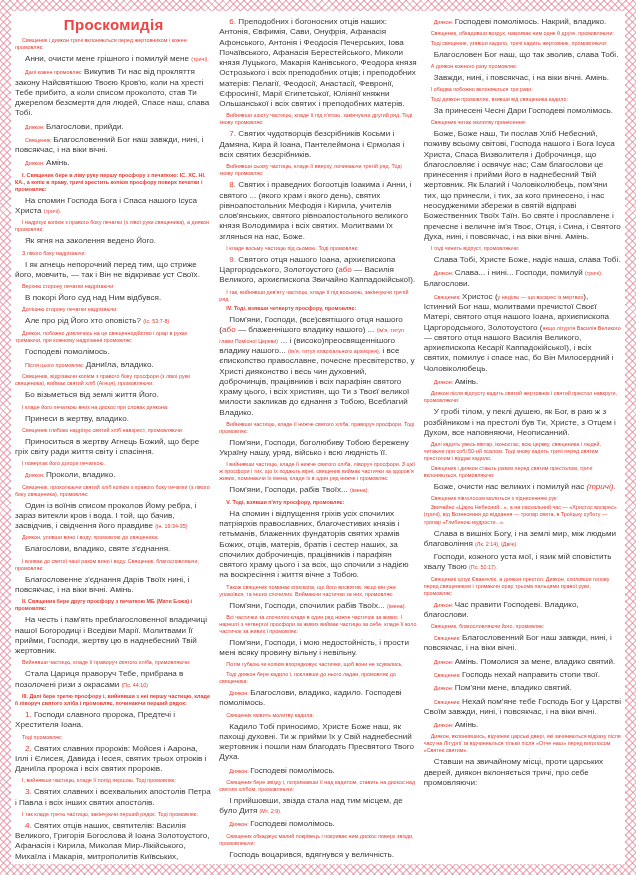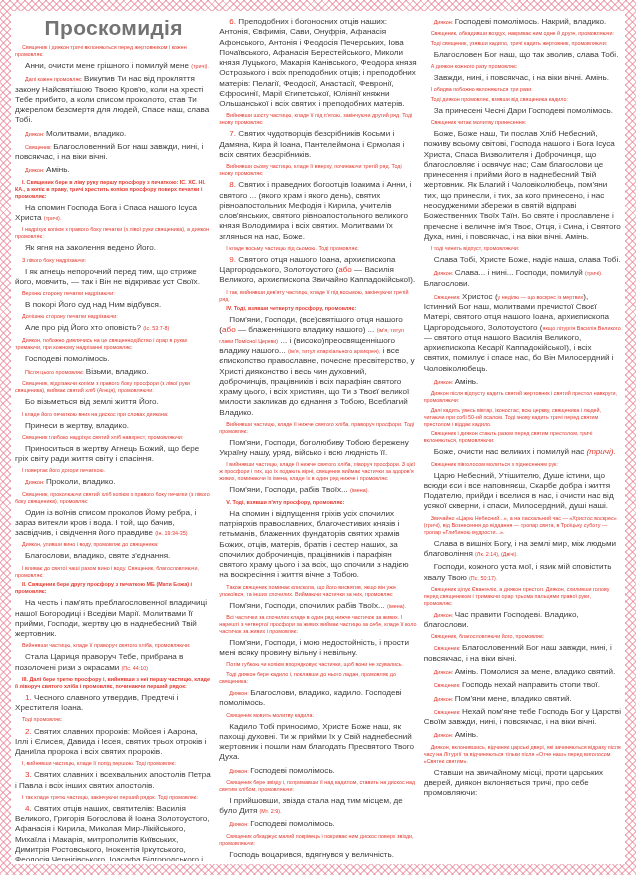--- a/index.html
+++ b/index.html
@@ -12,76 +12,77 @@
       repeating-linear-gradient(-45deg, rgba(232,120,140,.50) 0 1.4px, transparent 1.4px 5px);
     font-family:"Liberation Sans", sans-serif;
     overflow:hidden;
   }
   .content{
     background:#fff;width:100%;height:100%;box-sizing:border-box;
     display:flex;gap:7px;padding:3px 4px;overflow:hidden;
   }
   .col{flex:1 1 0;min-width:0;overflow:hidden;}
   h1{
-    color:#737373;font-size:21px;font-weight:bold;text-align:center;
+    color:#ef4444;font-size:15px;font-weight:bold;text-align:center;
     margin:2px 0 4px 0;letter-spacing:.3px;
   }
   p{margin:3px 0;}
   .pr{font-size:8.1px;line-height:1.27;color:#3a3a3a;text-indent:10px;}
   .rub{font-size:5.4px;line-height:1.3;color:#e3392e;text-indent:7px;margin:2.5px 0;}
   .rub.bold{font-weight:bold;}
   .r{color:#e3392e;font-size:5.4px;}
   .rb{color:#e3392e;}
   .ri{color:#e3392e;font-style:italic;}
 </style>
 </head>
 <body>
 
 <div class="page">
   <div class="content">
     <div class="col">
       <h1>Проскомидія</h1>
     <p class="rub"><span>Священик і диякон тричі вклоняються перед жертовником і кожен промовляє:</span></p>
         <p class="pr"><span>Анни, очисти мене грішного і помилуй мене </span><span class="r">(тричі).</span></p>
         <p class="pr"><span class="r">Далі кожен промовляє: </span><span>Викупив Ти нас від прокляття закону Найсвятішою Твоєю Кров'ю, коли на хресті Тебе прибито, а коли списом проколото, став Ти джерелом безсмертя для людей, Спасе наш, слава Тобі.</span></p>
-        <p class="pr"><span class="r">Диякон: </span><span>Молитвами, владико.</span></p>
+        <p class="pr"><span class="r">Диякон: </span><span>Благослови, прийди.</span></p>
         <p class="pr"><span class="r">Священик: </span><span>Благословенний Бог наш завжди, нині, і повсякчас, і на віки вічні.</span></p>
         <p class="pr"><span class="r">Диякон: </span><span>Амінь.</span></p>
         <p class="rub bold"><span>І. Священик бере в ліву руку першу просфору з печаткою: ІС. ХС. НІ. КА., а копіє в праву, тричі хрестить копієм просфору поверх печатки і промовляє:</span></p>
         <p class="pr"><span>На спомин Господа Бога і Спаса нашого Ісуса Христа </span><span class="r">(тричі).</span></p>
         <p class="rub"><span>І надрізує копієм з правого боку печатки (з лівої руки священика), а диякон промовляє:</span></p>
         <p class="pr"><span>Як ягня на заколення ведено Його.</span></p>
         <p class="rub"><span>З лівого боку надрізаючи:</span></p>
         <p class="pr"><span>І як агнець непорочний перед тим, що стриже його, мовчить, — так і Він не відкриває уст Своїх.</span></p>
         <p class="rub"><span>Верхню сторону печатки надрізаючи:</span></p>
         <p class="pr"><span>В покорі Його суд над Ним відбувся.</span></p>
         <p class="rub"><span>Долішню сторону печатки надрізаючи:</span></p>
         <p class="pr"><span>Але про рід Його хто оповість? </span><span class="r">(Іс. 53:7-8)</span></p>
         <p class="rub"><span>Диякон, побожно дивлячись на це священнодійство і орар в руках тримаючи, при кожному надрізанні промовляє:</span></p>
         <p class="pr"><span>Господеві помолімось.</span></p>
-        <p class="pr"><span class="r">Після цього промовляє: </span><span>Візьми, владико.</span></p>
+        <p class="pr"><span class="r">Після цього промовляє: </span><span>Даниїла, владико.</span></p>
         <p class="rub"><span>Священик, відрізаючи копієм з правого боку просфори (з лівої руки священика), виймає святий хліб (Агнця), промовляючи:</span></p>
         <p class="pr"><span>Бо візьметься від землі життя Його.</span></p>
         <p class="rub"><span>І кладе його печаткою вниз на дискос при словах диякона:</span></p>
         <p class="pr"><span>Принеси в жертву, владико.</span></p>
         <p class="rub"><span>Священик глибоко надрізує святий хліб навхрест, промовляючи:</span></p>
         <p class="pr"><span>Приноситься в жертву Агнець Божий, що бере гріх світу ради життя світу і спасіння.</span></p>
         <p class="rub"><span>І повертає його догори печаткою.</span></p>
         <p class="pr"><span class="r">Диякон: </span><span>Проколи, владико.</span></p>
         <p class="rub"><span>Священик, проколюючи святий хліб копієм з правого боку печатки (з лівого боку священика), промовляє:</span></p>
         <p class="pr"><span>Один із воїнів списом проколов Йому ребра, і зараз витекли кров і вода. І той, що бачив, засвідчив, і свідчення його правдиве </span><span class="r">(Ін. 19:34-35)</span></p>
         <p class="rub"><span>Диякон, уливши вино і воду, промовляє до священика:</span></p>
         <p class="pr"><span>Благослови, владико, святе з'єднання.</span></p>
         <p class="rub"><span>І вливає до святої чаші разом вино і воду. Священик, благословляючи, промовляє:</span></p>
+        <p class="pr"><span>Благословенне з'єднання Дарів Твоїх нині, і повсякчас, і на віки вічні. Амінь.</span></p>
         <p class="rub bold"><span>ІІ. Священик бере другу просфору з печаткою МБ (Мати Божа) і промовляє:</span></p>
         <p class="pr"><span>На честь і пам'ять преблагословенної владичиці нашої Богородиці і Вседіви Марії. Молитвами Її прийми, Господи, жертву цю в наднебесний Твій жертовник.</span></p>
         <p class="rub"><span>Вийнявши частицю, кладе її праворуч святого хліба, промовляючи:</span></p>
         <p class="pr"><span>Стала Цариця праворуч Тебе, прибрана в позолочені ризи з окрасами </span><span class="r">(Пс. 44:10)</span></p>
         <p class="rub bold"><span>ІІІ. Далі бере третю просфору і, вийнявши з неї першу частицю, кладе її ліворуч святого хліба і промовляє, починаючи перший рядок:</span></p>
-        <p class="pr"><span class="rb">1.</span><span> Чесного славного утвердив, Предтечі і Хрестителя Іоана.</span></p>
+        <p class="pr"><span class="rb">1.</span><span> Господи славного пророка, Предтечі і Хрестителя Іоана.</span></p>
         <p class="rub"><span>Тоді промовляє:</span></p>
         <p class="pr"><span class="rb">2.</span><span> Святих славних пророків: Мойсея і Аарона, Іллі і Єлисея, Давида і Ієсея, святих трьох отроків і Даниїла пророка і всіх святих пророків.</span></p>
         <p class="rub"><span>І, вийнявши частицю, кладе її попід першою. Тоді промовляє:</span></p>
         <p class="pr"><span class="rb">3.</span><span> Святих славних і всехвальних апостолів Петра і Павла і всіх інших святих апостолів.</span></p>
         <p class="rub"><span>І так кладе третю частицю, закінчуючи перший рядок. Тоді промовляє:</span></p>
         <p class="pr"><span class="rb">4.</span><span> Святих отців наших, святителів: Василія Великого, Григорія Богослова й Іоана Золотоустого, Афанасія і Кирила, Миколая Мир-Лікійського, Михаїла і Макарія, митрополитів Київських, Димитрія Ростовського, Інокентія Іркутського, Феодосія Чернігівського, Іоасафа Білгородського і всіх святих святителів.</span></p>
       </div>
     <div class="col">
         <p class="pr"><span class="rb">6.</span><span> Преподобних і богоносних отців наших: Антонія, Євфимія, Сави, Онуфрія, Афанасія Афонського, Антонія і Феодосія Печерських, Іова Почаївського, Афанасія Берестейського, Миколи князя Луцького, Макарія Канівського, Феодора князя Острозького і всіх преподобних отців; і преподобних матерів: Пелагії, Феодосії, Анастасії, Февронії, Єфросинії, Марії Єгипетської, Юліянії княжни Ольшанської і всіх святих і преподобних матерів.</span></p>
         <p class="rub"><span>Вийнявши шосту частицю, кладе її під п'ятою, закінчуючи другий ряд. Тоді знову промовляє:</span></p>
@@ -126,25 +127,25 @@
         <p class="rub"><span>Тоді диякон промовляє, взявши від священика кадило:</span></p>
         <p class="pr"><span>За принесені Чесні Дари Господеві помолімось.</span></p>
         <p class="rub"><span>Священик читає молитву принесення:</span></p>
         <p class="pr"><span>Боже, Боже наш, Ти послав Хліб Небесний, поживу всьому світові, Господа нашого і Бога Ісуса Христа, Спаса Визволителя і Доброчинця, що благословляє і освячує нас; Сам благослови це принесення і прийми його в наднебесний Твій жертовник. Як Благий і Чоловіколюбець, пом'яни тих, що принесли, і тих, за кого принесено, і нас неосудженими збережи в святій відправі Божественних Твоїх Таїн. Бо святе і прославлене і пречесне і величне ім'я Твоє, Отця, і Сина, і Святого Духа, нині, і повсякчас, і на віки вічні. Амінь.</span></p>
         <p class="rub"><span>І тоді чинить відпуст, промовляючи:</span></p>
         <p class="pr"><span>Слава Тобі, Христе Боже, надіє наша, слава Тобі.</span></p>
         <p class="pr"><span class="r">Диякон: </span><span>Слава... і нині... Господи, помилуй </span><span class="r">(тричі).</span><span> Благослови.</span></p>
         <p class="pr"><span class="r">Священик: </span><span>Христос (</span><span class="r">у неділю — що воскрес із мертвих</span><span>), Істинний Бог наш, молитвами пречистої Своєї Матері, святого отця нашого Іоана, архиєпископа Царгородського, Золотоустого (</span><span class="r">якщо літургія Василія Великого</span><span> — святого отця нашого Василія Великого, архиєпископа Кесарії Каппадокійської), і всіх святих, помилує і спасе нас, бо Він Милосердний і Чоловіколюбець.</span></p>
         <p class="pr"><span class="r">Диякон: </span><span>Амінь.</span></p>
         <p class="rub"><span>Диякон після відпусту кадить святий жертовник і святий престол навкруги, промовляючи:</span></p>
+        <p class="pr"><span>У гробі тілом, у пеклі душею, як Бог, в раю ж з розбійником і на престолі був Ти, Христе, з Отцем і Духом, все наповняючи, Неописанний.</span></p>
         <p class="rub"><span>Далі кадить увесь вівтар, іконостас, всю церкву, священика і людей, читаючи при собі 50-ий псалом. Тоді знову кадить тричі перед святим престолом і віддає кадило.</span></p>
         <p class="rub"><span>Священик і диякон стають разом перед святим престолом, тричі вклоняються, промовляючи:</span></p>
         <p class="pr"><span>Боже, очисти нас великих і помилуй нас </span><span class="ri">(тричі).</span></p>
         <p class="rub"><span>Священик півголосом молиться з піднесенням рук:</span></p>
-        <p class="pr"><span>Царю Небесний, Утішителю, Душе істини, що всюди єси і все наповняєш, Скарбе добра і життя Подателю, прийди і вселися в нас, і очисти нас від усякої скверни, і спаси, Милосердний, душі наші.</span></p>
         <p class="rub"><span>Звичайно «Царю Небесний...», а на пасхальний час — «Христос воскрес» (тричі), від Вознесення до віддання — тропар свята, в Троїцьку суботу — тропар «Глибиною мудрости...».</span></p>
         <p class="pr"><span>Слава в вишніх Богу, і на землі мир, між людьми благовоління </span><span class="r">(Лк. 2:14), (Двічі).</span></p>
         <p class="pr"><span>Господи, кожного уста мої, і язик мій сповістить хвалу Твою </span><span class="r">(Пс. 50:17).</span></p>
         <p class="rub"><span>Священик цілує Євангеліє, а диякон престол. Диякон, схиливши голову перед священиком і тримаючи орар трьома пальцями правої руки, промовляє:</span></p>
         <p class="pr"><span class="r">Диякон: </span><span>Час правити Господеві. Владико, благослови.</span></p>
         <p class="rub"><span>Священик, благословляючи його, промовляє:</span></p>
         <p class="pr"><span class="r">Священик: </span><span>Благословенний Бог наш завжди, нині, і повсякчас, і на віки вічні.</span></p>
         <p class="pr"><span class="r">Диякон: </span><span>Амінь. Помолися за мене, владико святий.</span></p>
         <p class="pr"><span class="r">Священик: </span><span>Господь нехай направить стопи твої.</span></p>
         <p class="pr"><span class="r">Диякон: </span><span>Пом'яни мене, владико святий.</span></p>

